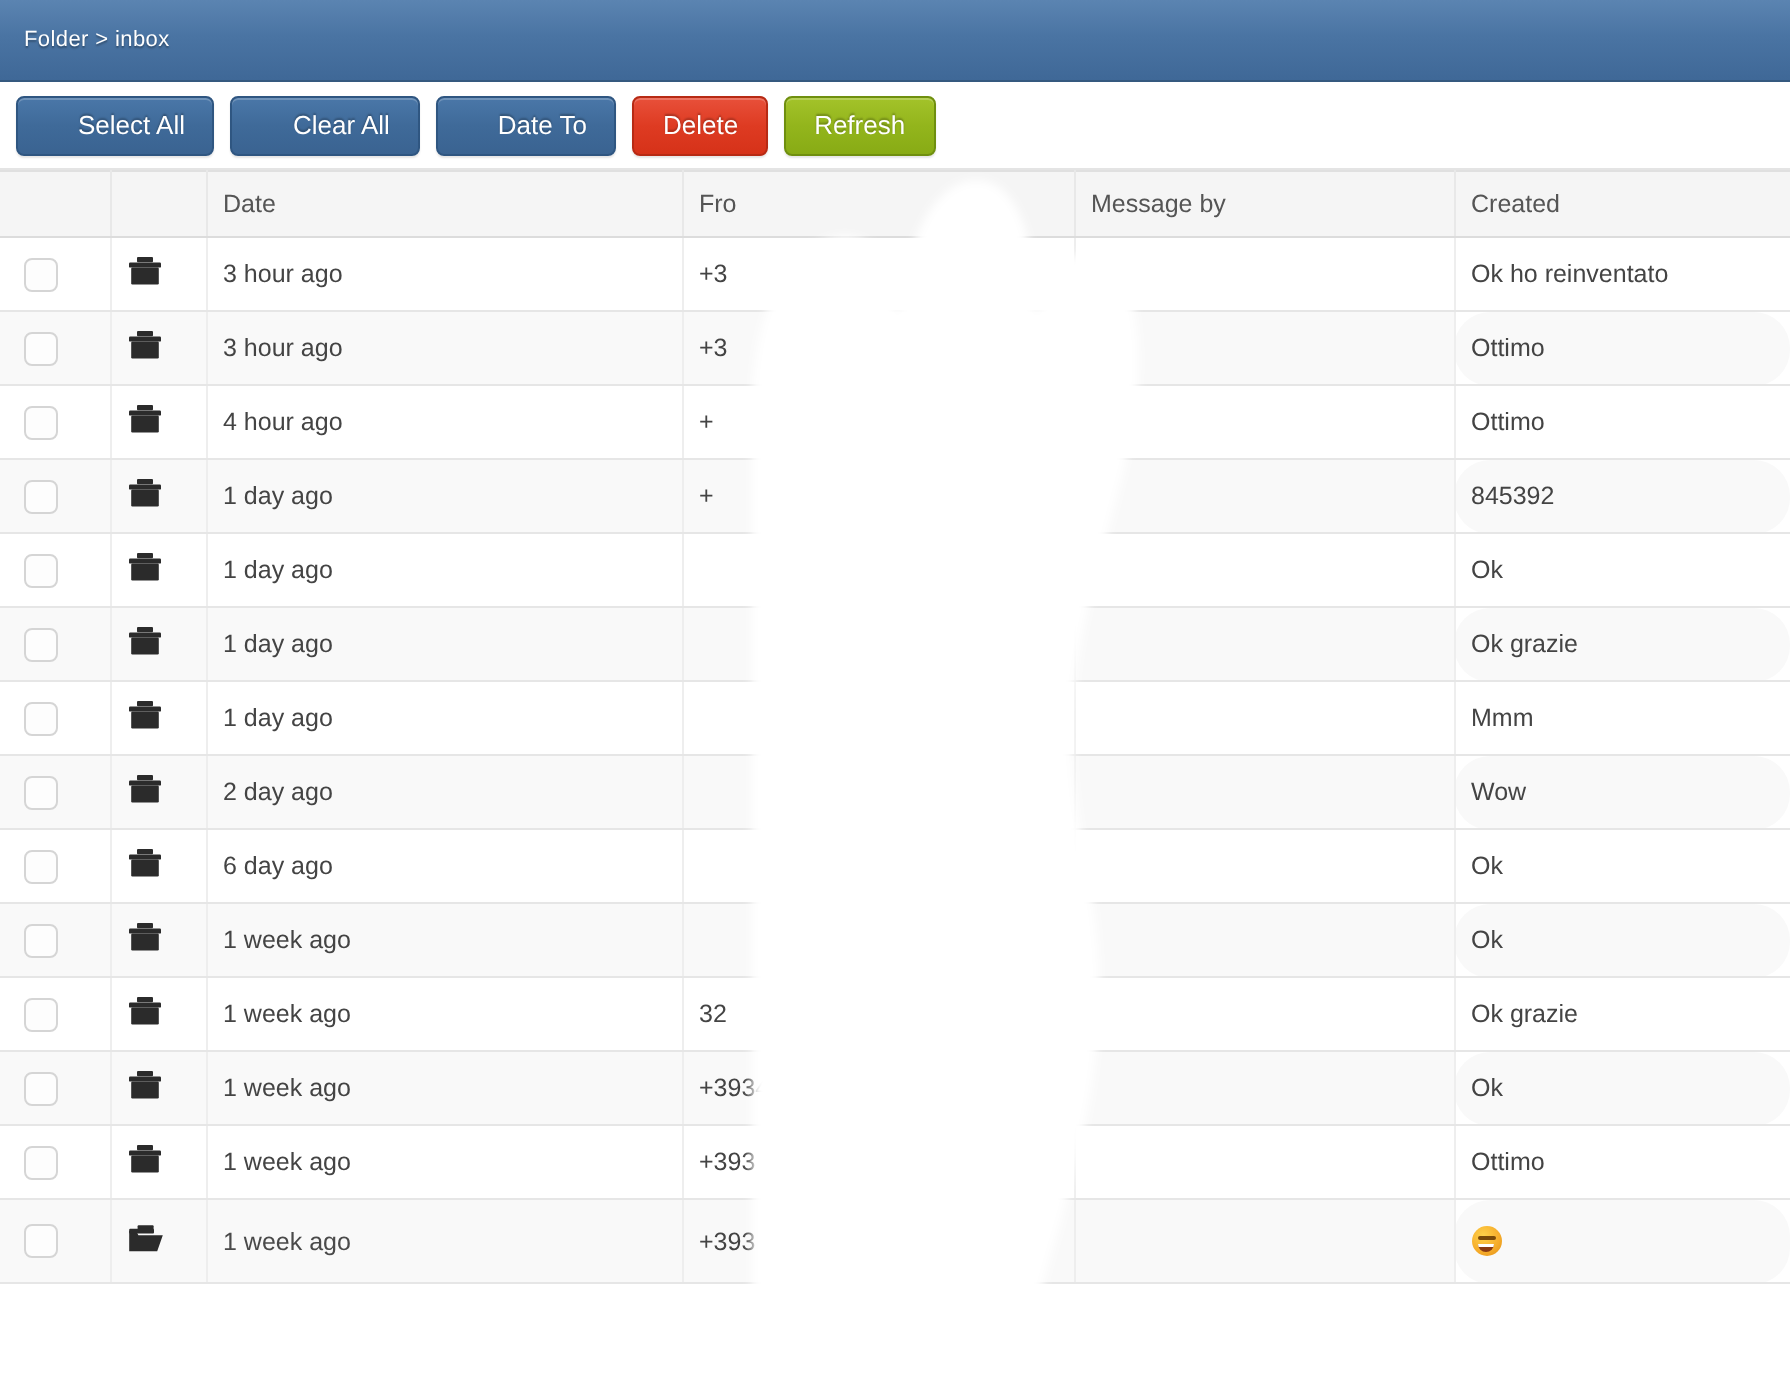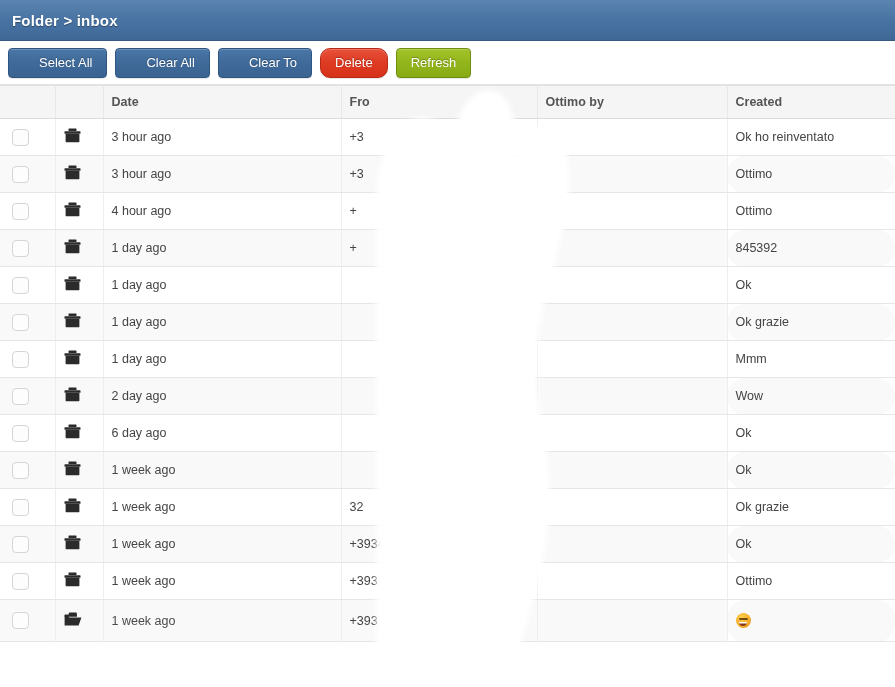--- a/index.html
+++ b/index.html
@@ -25,22 +25,22 @@
     width: 895px;
     height: 41px;
     background: linear-gradient(to bottom, #5b84b1 0%, #4a74a3 45%, #3f6897 100%);
     border-bottom: 1px solid #35597f;
     display: flex;
     align-items: center;
     padding-left: 12px;
   }
   .breadcrumb-text {
     color: #ffffff;
-    font-size: 15px;
-    font-weight: bold;
+    font-size: 11px;
+    font-weight: normal;
     letter-spacing: .2px;
     text-shadow: 0 1px 1px rgba(0,0,0,.35);
   }
 
   
   .toolbar {
     position: absolute;
     top: 41px; left: 0;
     width: 895px;
     height: 44px;
@@ -60,21 +60,21 @@
     font-size: 13px;
     line-height: 28px;
     text-align: center;
     cursor: pointer;
     text-shadow: 0 -1px 1px rgba(0,0,0,.28);
     box-shadow: inset 0 1px 0 rgba(255,255,255,.22), 0 1px 1px rgba(0,0,0,.10);
     white-space: nowrap;
     user-select: none;
   }
   .btn-blue  { background: linear-gradient(to bottom, #4a77a8 0%, #3f6a99 50%, #3a6391 100%); border-color:#2f5681;padding-left:30px; }
-  .btn-red   { background: linear-gradient(to bottom, #e8503a 0%, #de3b22 50%, #d63219 100%); border-color:#b72a14;border-radius:10px; }
+  .btn-red   { background: linear-gradient(to bottom, #e8503a 0%, #de3b22 50%, #d63219 100%); border-color:#b72a14; }
   .btn-green { background: linear-gradient(to bottom, #a3c32a 0%, #93b51c 50%, #88ab15 100%); border-color:#6f8f0f; }
 
   
   .table-wrap {
     position: absolute;
     top: 85px; left: 0;
     width: 895px;
     height: 602px;
     background: #ffffff;
     overflow: hidden;
@@ -86,21 +86,21 @@
     font-size: 12.5px;
   }
   table.grid thead th {
     height: 33px;
     background: #f5f5f5;
     border-top: 1px solid #e0e0e0;
     border-bottom: 1px solid #dcdcdc;
     border-right: 1px solid #e8e8e8;
     color: #555555;
     font-size: 12.5px;
-    font-weight: bold;
+    font-weight: normal;
     text-align: left;
     padding: 0 8px;
     vertical-align: middle;
   }
   table.grid thead th:last-child { border-right: none; }
 
   table.grid tbody td {
     height: 37px;
     border-bottom: 1px solid #e6e6e6;
     border-right: 1px solid #eeeeee;
@@ -185,42 +185,42 @@
 
 <div id="app">
 
   <div class="breadcrumb-bar">
     <span class="breadcrumb-text">Folder &gt; inbox</span>
   </div>
 
   <div class="toolbar">
     <div class="btn btn-blue">Select All</div>
     <div class="btn btn-blue">Clear All</div>
-    <div class="btn btn-blue">Clear To</div>
+    <div class="btn btn-blue">Date To</div>
     <div class="btn btn-red">Delete</div>
     <div class="btn btn-green">Refresh</div>
   </div>
 
   <div class="table-wrap">
     <table class="grid">
       <colgroup>
         <col class="c-check">
           <col class="c-icon">
           <col class="c-date">
         <col class="c-from">
           <col class="c-created">
           <col class="c-msg">
       </colgroup>
       <thead>
         <tr>
           <th></th>
           <th></th>
           <th>Date</th>
           <th>Fro</th>
-          <th>Ottimo by</th>
+          <th>Message by</th>
           <th>Created</th>
         </tr>
       </thead>
       <tbody id="table-body">
           <tr>
             <td class="gutter-cell">
               <span class="chk"></span>
             </td>
             <td><span class="folder-icon"><svg width="17" height="15" viewBox="0 0 17 15" xmlns="http://www.w3.org/2000/svg">
                   <rect x="4.5" y="0.5" width="8" height="2.6" rx="0.5" fill="#2b2b2b"></rect>

